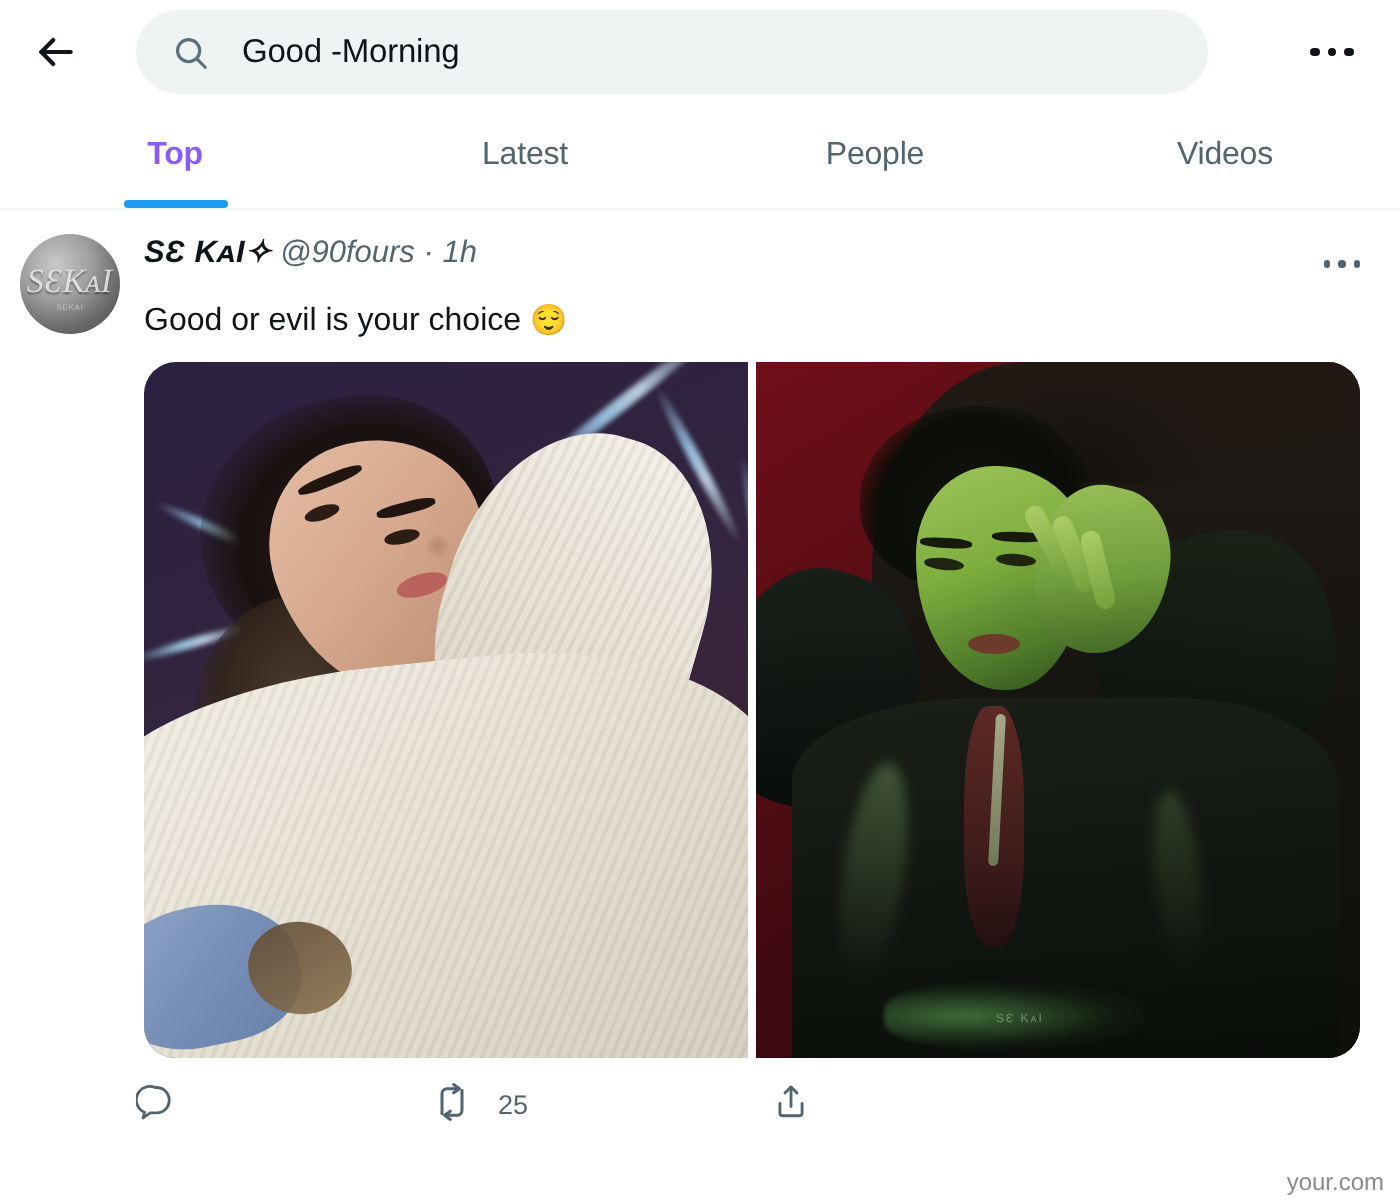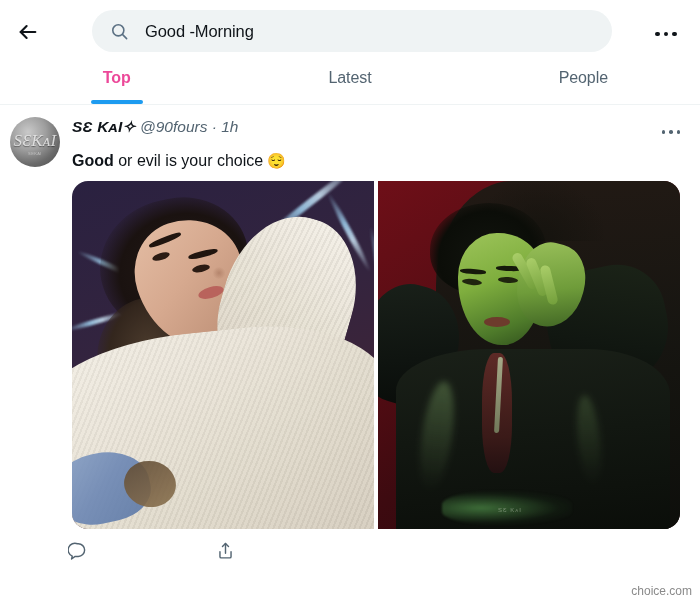--- a/index.html
+++ b/index.html
@@ -9,24 +9,23 @@
     height: 602px;
     background: #ffffff;
     font-family: "Liberation Sans", sans-serif;
     overflow: hidden;
     position: relative;
   }
 
   
   .topbar {
     display: flex;
-    align-items: flex-end;
+    align-items: center;
     height: 52px;
     padding: 0 16px 0 8px;
-    gap: 24px;
   }
 
   .back-btn {
     width: 40px;
     height: 40px;
     display: flex;
     align-items: center;
     justify-content: center;
     border-radius: 50%;
     cursor: pointer;
@@ -97,21 +96,21 @@
     flex: 1 1 0;
     display: flex;
     align-items: center;
     justify-content: center;
     position: relative;
     cursor: pointer;
     font-size: 16px;
     color: #536471;
     letter-spacing: -0.1px;
   }
-  .tab.active { color: #ec4899; font-weight: bold; }
+  .tab.active { color: #8b5cf6; font-weight: bold; }
   .tab .underline {
     position: absolute;
     bottom: 0;
     height: 4px;
     border-radius: 2px;
     background: #1d9bf0;
     width: 52px;
   }
 
   
@@ -169,21 +168,21 @@
     letter-spacing: .2px;
   }
   .handle, .sep, .time { color: #536471; font-weight: normal; }
 
   .tweet-text {
     margin-top: 3px;
     font-size: 16px;
     color: #0f1419;
     line-height: 21px;
   }
-  .tweet-text b { font-weight: bold; }
+  .tweet-text b { font-weight: normal; }
   .emoji { font-size: 15px; }
 
   
   .media {
     margin-top: 10px;
     display: flex;
     gap: 4px;
     border-radius: 16px;
     overflow: hidden;
     height: 348px;
@@ -499,20 +498,23 @@
 <div class="tabs">
   <div class="tab active">
     <span>Top</span>
     <span class="underline"></span>
   </div>
   <div class="tab">
     <span>Latest</span>
   </div>
   <div class="tab">
     <span>People</span>
+  </div>
+  <div class="tab">
+    <span>Videos</span>
   </div>
 </div>
 
 <div class="tweet">
 
   <div class="avatar">
     <span class="av-text">SƐKᴀI</span>
     <span class="av-sub">SEKAI</span>
   </div>
 
@@ -596,27 +598,38 @@
 
   <div class="action a-reply">
     <span>
       <svg width="19" height="19" viewBox="0 0 24 24" fill="none" stroke="#536471" stroke-width="1.8" stroke-linecap="round" stroke-linejoin="round">
         <path d="M21 11.5a8 8 0 0 1-8 8H9l-4.5 3.2.9-3.6A8 8 0 0 1 12 3.5h1a8 8 0 0 1 8 8z"></path>
       </svg>
     </span>
     <span class="cnt"></span>
   </div>
 
+  <div class="action a-rt">
+    <span>
+      <svg width="20" height="20" viewBox="0 0 24 24" fill="none" stroke="#536471" stroke-width="1.8" stroke-linecap="round" stroke-linejoin="round">
+        <path d="M6 19V7a3 3 0 0 1 3-3h7"></path>
+          <path d="M13 1.5L16.5 4 13 6.5"></path>
+        <path d="M18 5v12a3 3 0 0 1-3 3H8"></path>
+          <path d="M11 22.5L7.5 20 11 17.5"></path>
+      </svg>
+    </span>
+    <span class="cnt">25</span>
+  </div>
 
 
   <div class="action a-share">
     <span>
       <svg width="19" height="19" viewBox="0 0 24 24" fill="none" stroke="#536471" stroke-width="1.8" stroke-linecap="round" stroke-linejoin="round">
         <path d="M12 15.5V3.2"></path>
           <path d="M8.2 7L12 3.2 15.8 7"></path>
         <path d="M5 13.5v6.3a1.5 1.5 0 0 0 1.5 1.5h11a1.5 1.5 0 0 0 1.5-1.5v-6.3"></path>
       </svg>
     </span>
     <span class="cnt"></span>
   </div>
 </div>
 
-<div class="watermark">choice.com</div>
+<div class="watermark">your.com</div>
 
 </body></html>

